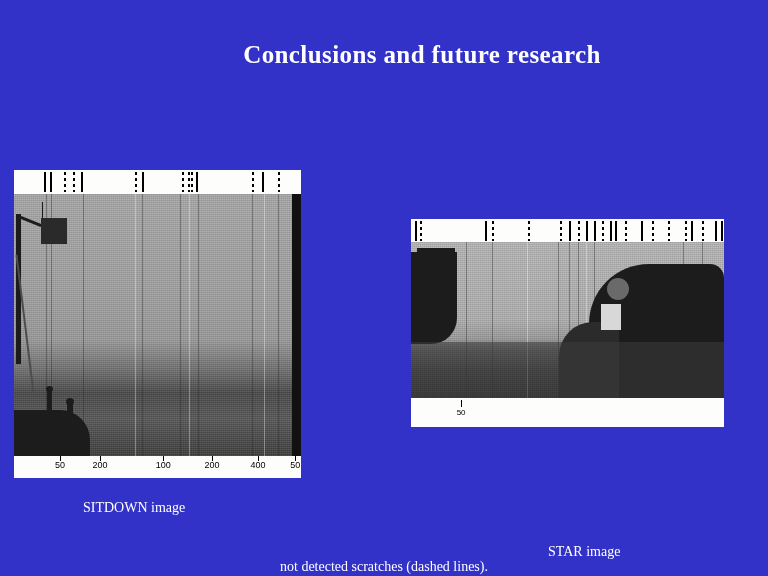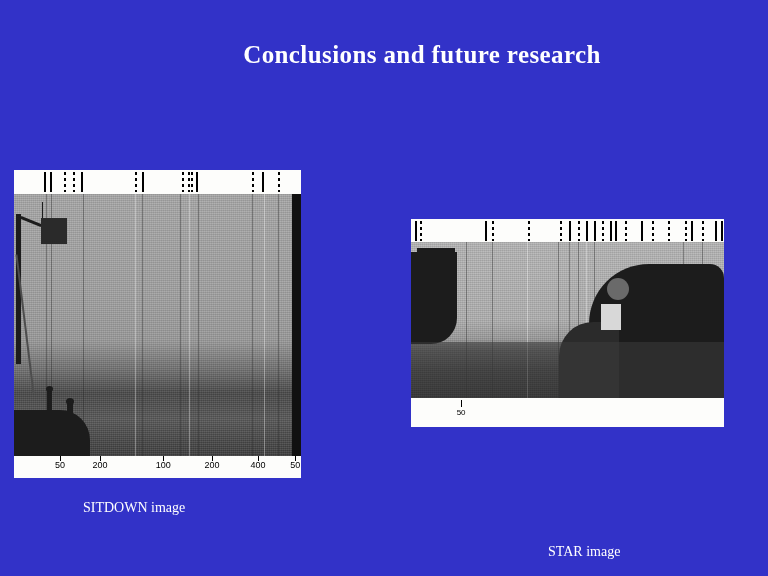--- a/index.html
+++ b/index.html
@@ -369,14 +369,15 @@
         <div class="axis-tick" style="left: 16%;"></div>
         <div class="axis-label" style="left: 16%;">50</div>
       </div>
   </div>
 
   <div class="caption" id="caption-sitdown">SITDOWN image</div>
 
   <div class="caption" id="caption-star">STAR image</div>
 
 
+  <div class="caption" id="caption-line2">not detected scratches (dashed lines).</div>
 
 </div>
 
 </body></html>

